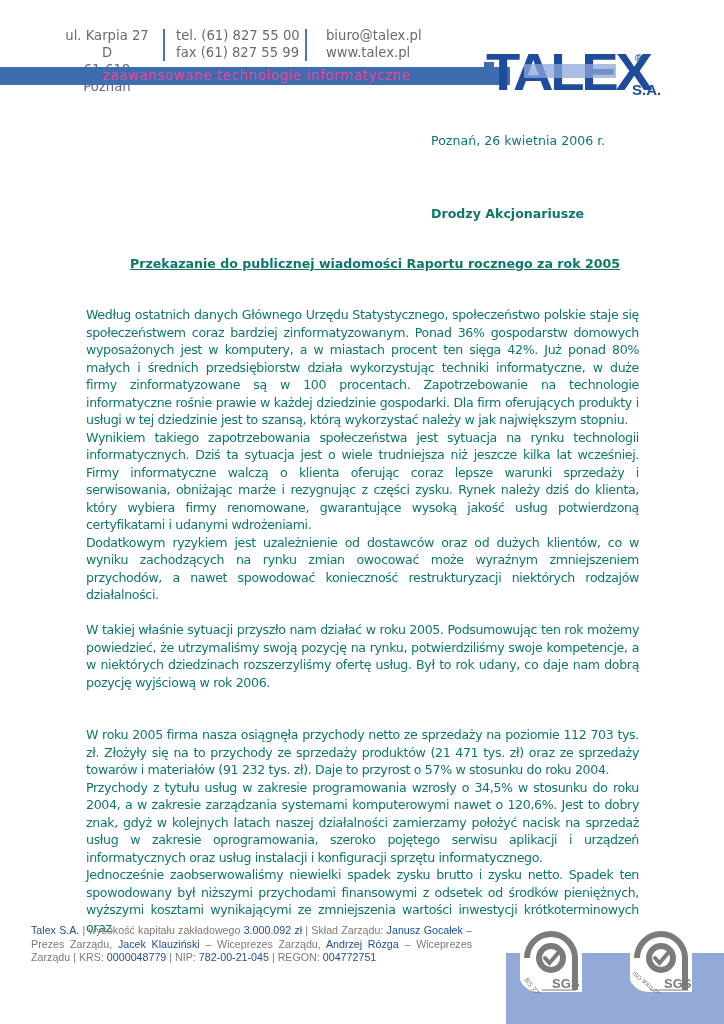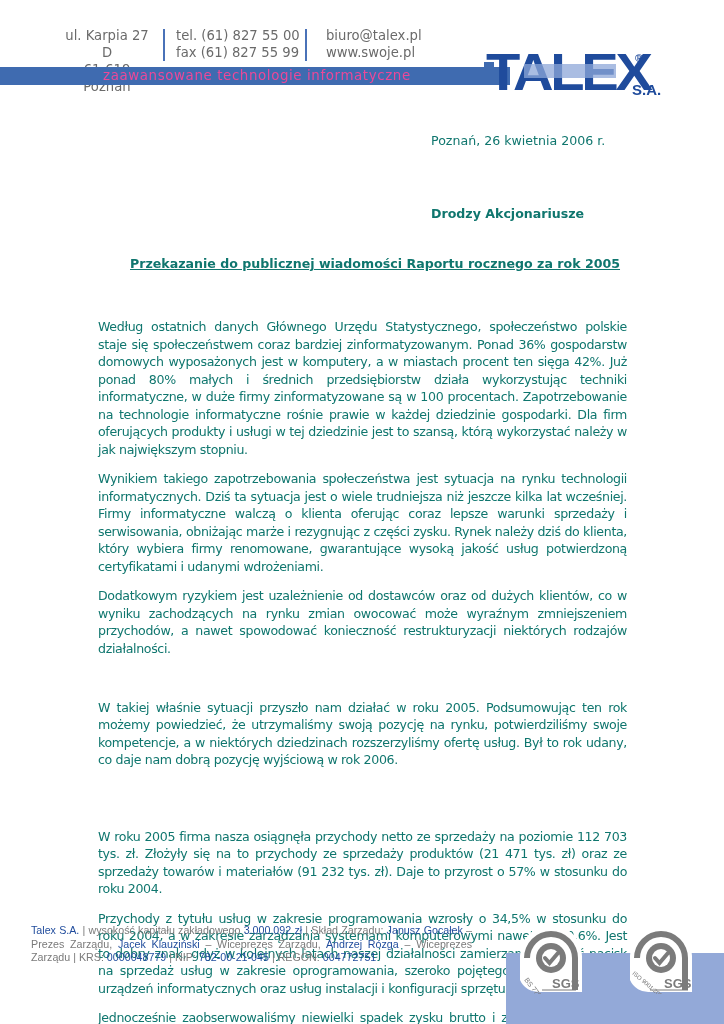--- a/index.html
+++ b/index.html
@@ -22,21 +22,21 @@
   .logo-arrow { position:absolute; left:40px; top:14px; width:92px; height:14px; background:#8ea7d8; opacity:0.75; }
   .logo-reg { position:absolute; left:151px; top:2px; font-family:"Liberation Sans", sans-serif; font-size:11px; font-weight:bold; color:#1f4b9c; }
   .logo-sa { position:absolute; left:148px; top:31px; font-family:"Liberation Sans", sans-serif; font-size:15px; font-weight:bold; color:#1f4b9c; }
 
   
   .doc-text { font-family:"DejaVu Sans", sans-serif; font-size:12.6px; color:#0f766e; }
   .date { position:absolute; left:431px; top:133px; }
   .salutation { position:absolute; left:431px; top:206px; font-weight:bold; }
   .subject { position:absolute; left:130px; top:256px; font-weight:bold; text-decoration:underline; }
   .body { position:absolute; left:86px; width:553px; font-size:12.6px; line-height:17.5px; text-align:justify; letter-spacing:-0.35px; }
-  .body p { margin:12px; }
+  .body p { margin:0; }
   .body .gap { height:17.5px; }
   .section-heading { font-weight:bold; }
 
   
   .footer-band { position:absolute; left:506px; top:953px; width:218px; height:71px; background:#93a9d8; }
   .footer-text { position:absolute; left:31px; top:924px; width:441px; font-family:"Liberation Sans", sans-serif; font-size:10.7px; line-height:13.7px; color:#7a7a7a; text-align:justify; }
   .footer-text .hl { color:#1f4b9c; }
   .cert { position:absolute; top:920px; width:70px; height:74px; }
   .cert.c1 { left:516px; }
   .cert.c2 { left:626px; }
@@ -50,21 +50,21 @@
     <div>61-619 Poznań</div>
   </div>
   <div class="hdr-sep s1"></div>
   <div class="hdr-col tel">
     <div>tel. (61) 827 55 00</div>
     <div>fax (61) 827 55 99</div>
   </div>
   <div class="hdr-sep s2"></div>
   <div class="hdr-col web">
     <div>biuro@talex.pl</div>
-    <div>www.swoje.pl</div>
+    <div>www.talex.pl</div>
   </div>
 
   <div class="tagline-band"></div>
   <div class="tagline">zaawansowane technologie informatyczne</div>
 
   <div class="logo">
     <div class="logo-stripe"></div>
     <div class="logo-text">TALEX</div>
     <div class="logo-arrow"></div>
     <div class="logo-reg">®</div>

